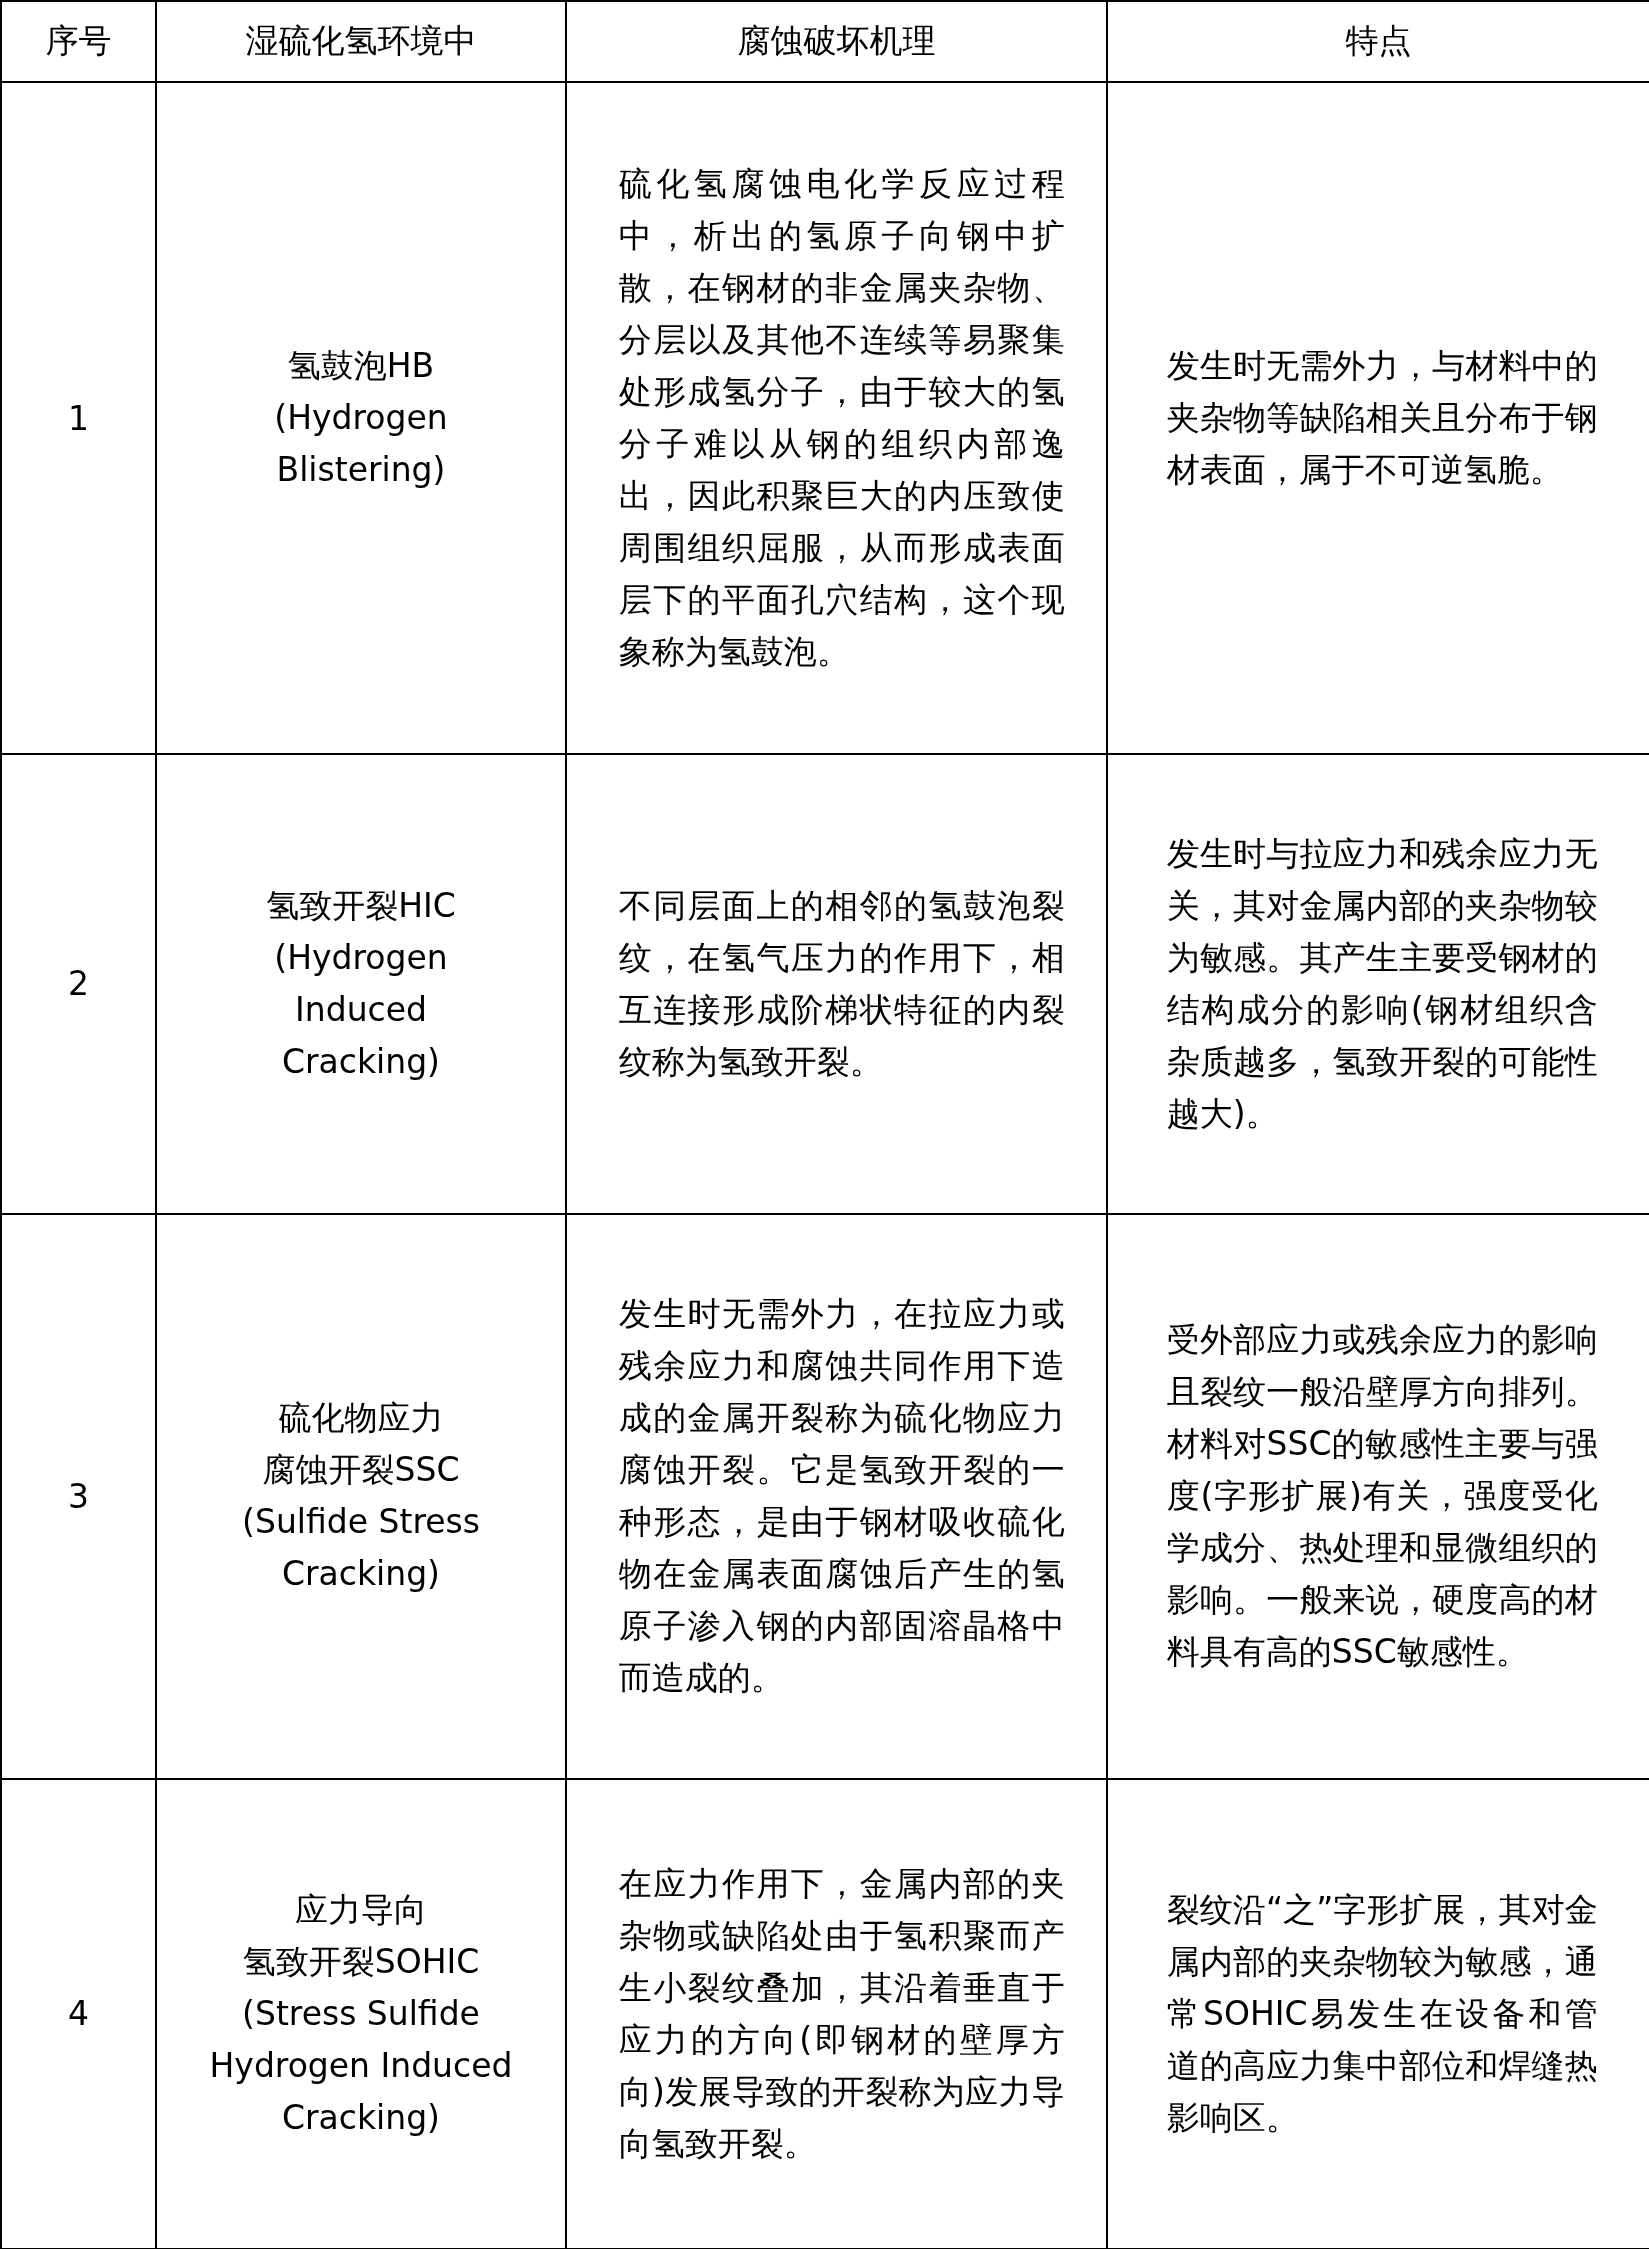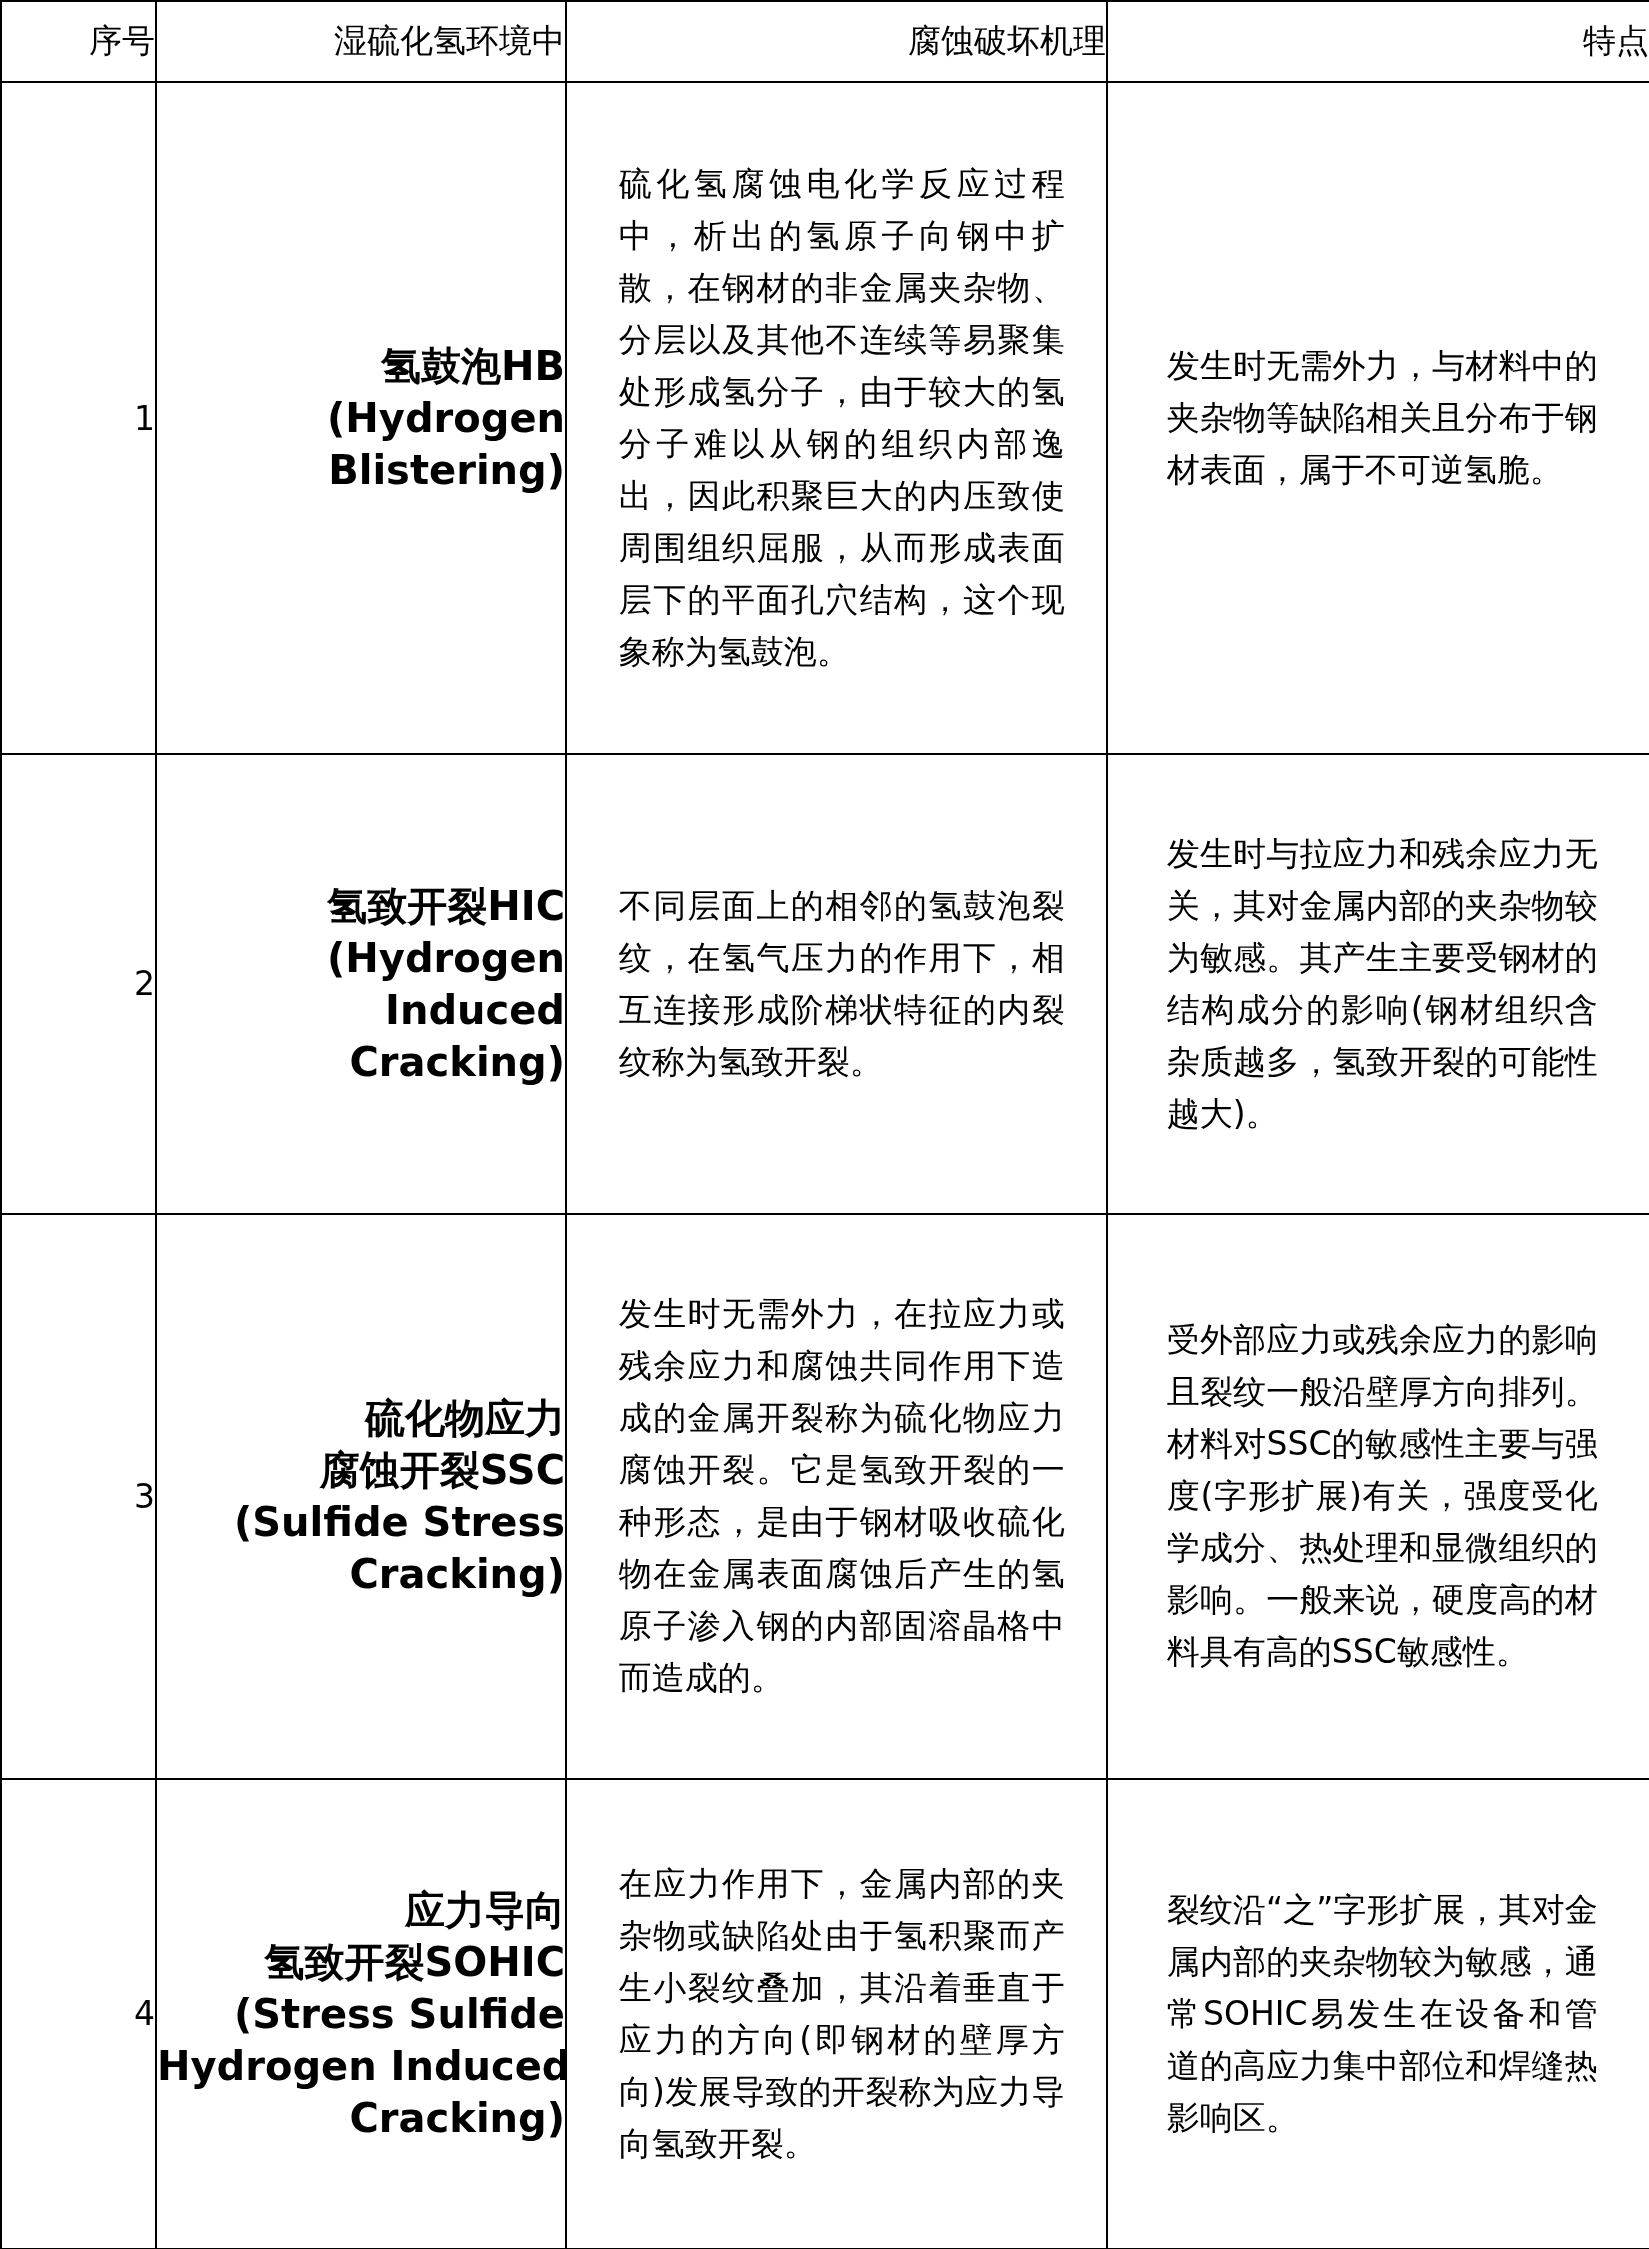--- a/index.html
+++ b/index.html
@@ -9,33 +9,33 @@
     width: 1649px; height: 2250px;
     border-collapse: collapse;
     table-layout: fixed;
     font-family: "DejaVu Sans", "Liberation Sans", sans-serif;
     color: #000;
   }
   .table td, .table th {
     border: 2.2px solid #000;
     padding: 0;
     vertical-align: middle;
-    text-align: right;
+    text-align: center;
   }
   .table th {
     font-weight: normal;
     font-size: 33px;
     height: 79px;
   }
   .col-no { width: 155px; }
   .col-form { width: 410px; }
   .col-mech { width: 541px; }
   .col-feat { width: 543px; }
   .cell-no { font-size: 33px; }
-  .cell-form { font-size: 40px; line-height: 52px; font-weight: bold; }
+  .cell-form { font-size: 33px; line-height: 52px; }
   .cell-form .ln { display: block; white-space: nowrap; }
   .cell-text {
     text-align: left !important;
     font-size: 33px;
     line-height: 52px;
     padding: 0 0 0 0;
   }
   .cell-text .inner {
     width: 449px;
     margin: 12px auto;

